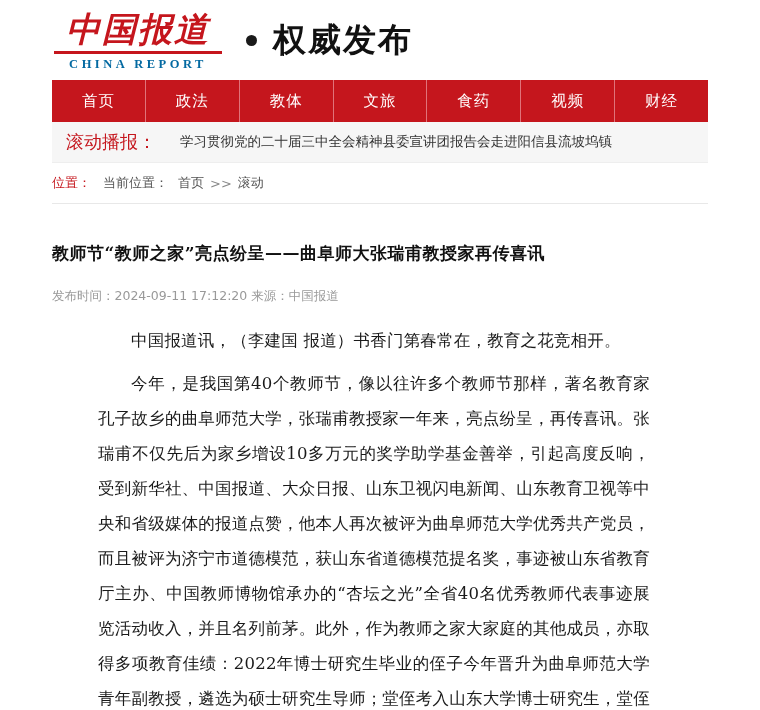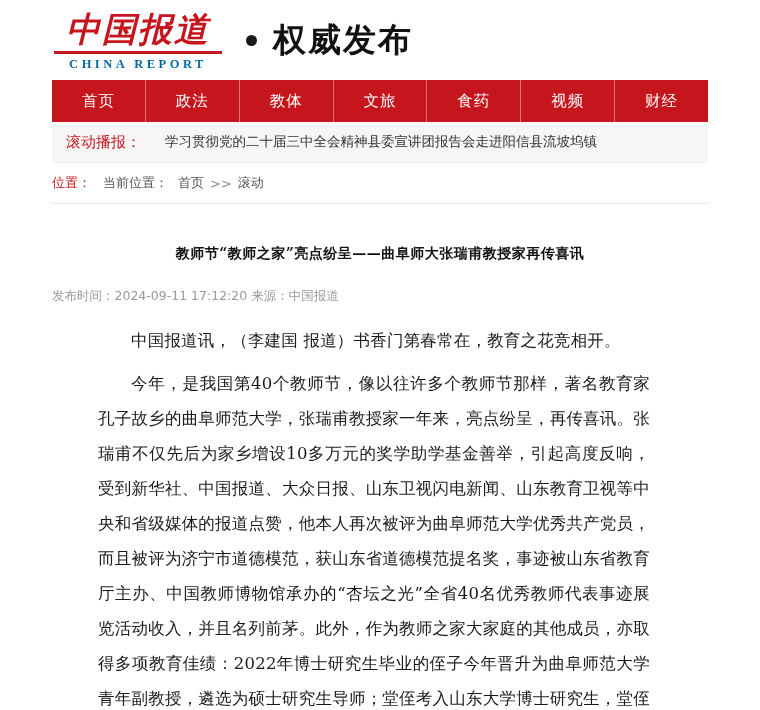--- a/index.html
+++ b/index.html
@@ -102,21 +102,21 @@
   .roll-bar {
     margin: 0 52px;
     height: 40px;
     background: #f6f6f6;
     display: flex;
     align-items: center;
     box-sizing: border-box;
   }
   .roll-label {
     color: #c5161d;
-    font-size: 15px;
+    font-size: 18px;
     padding: 0 14px 0 14px;
     white-space: nowrap;
     font-family: Liberation Mono, monospace;
   }
   .roll-text {
     color: #333;
     font-size: 13.5px;
     font-family: "DejaVu Sans", sans-serif;
     white-space: nowrap;
     padding-left: 10px;
@@ -142,23 +142,22 @@
   .bc-link { color: #555; margin-left: 10px; cursor: pointer; }
   .bc-sep { color: #888; margin: 0 6px; }
   .bc-item { color: #555; }
 
   
   .article {
     margin: 0 52px;
     padding-top: 34px;
   }
   .article-title {
-    text-align: center;
-    font-family: "DejaVu Serif", serif;
-    font-size: 14px;
+    font-family: "DejaVu Serif", serif;
+    font-size: 17px;
     font-weight: bold;
     color: #111;
     line-height: 30px;
     letter-spacing: 0.5px;
   }
   .article-meta {
     text-align: left;
     font-size: 12.5px;
     color: #999;
     margin-top: 20px;

